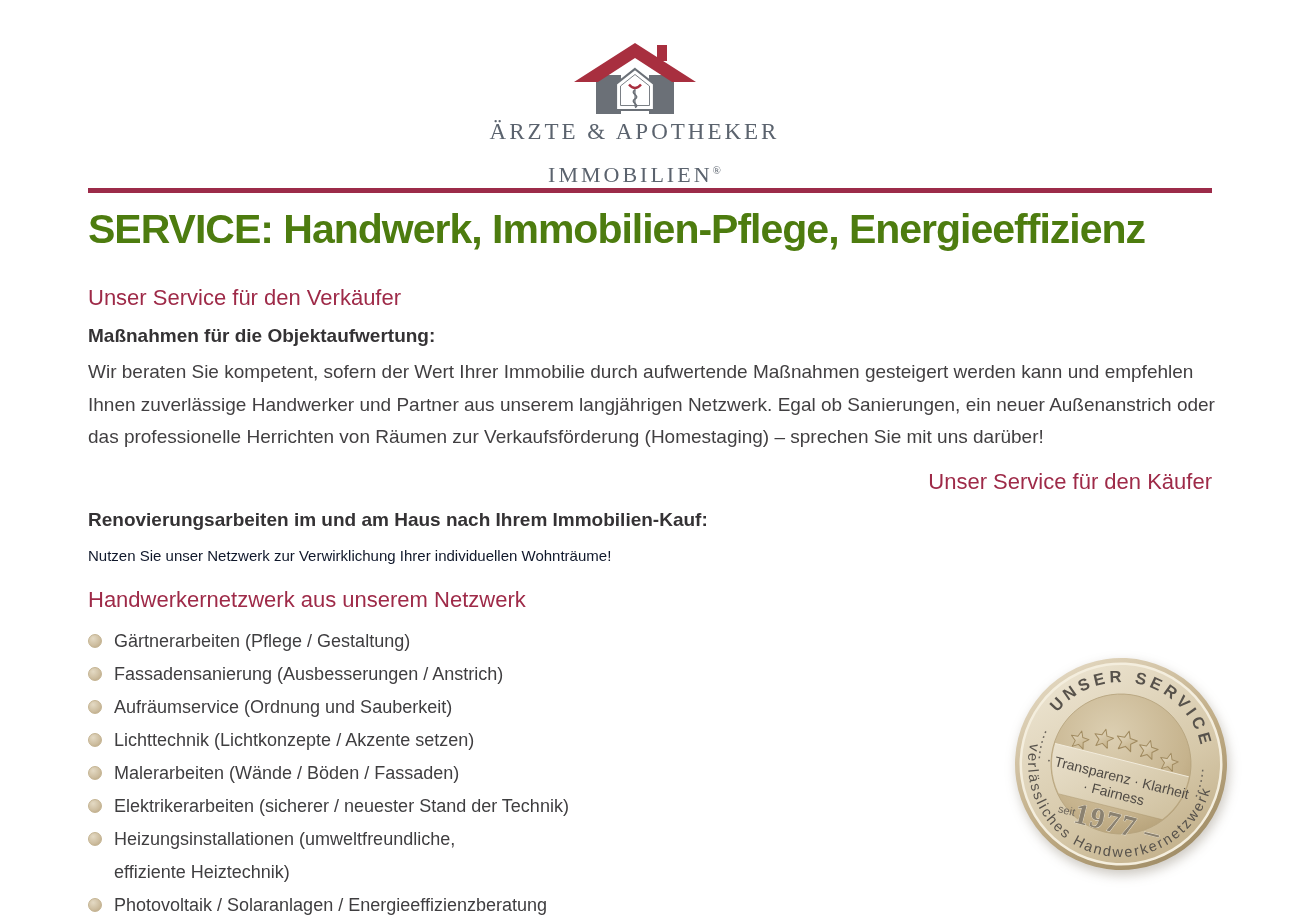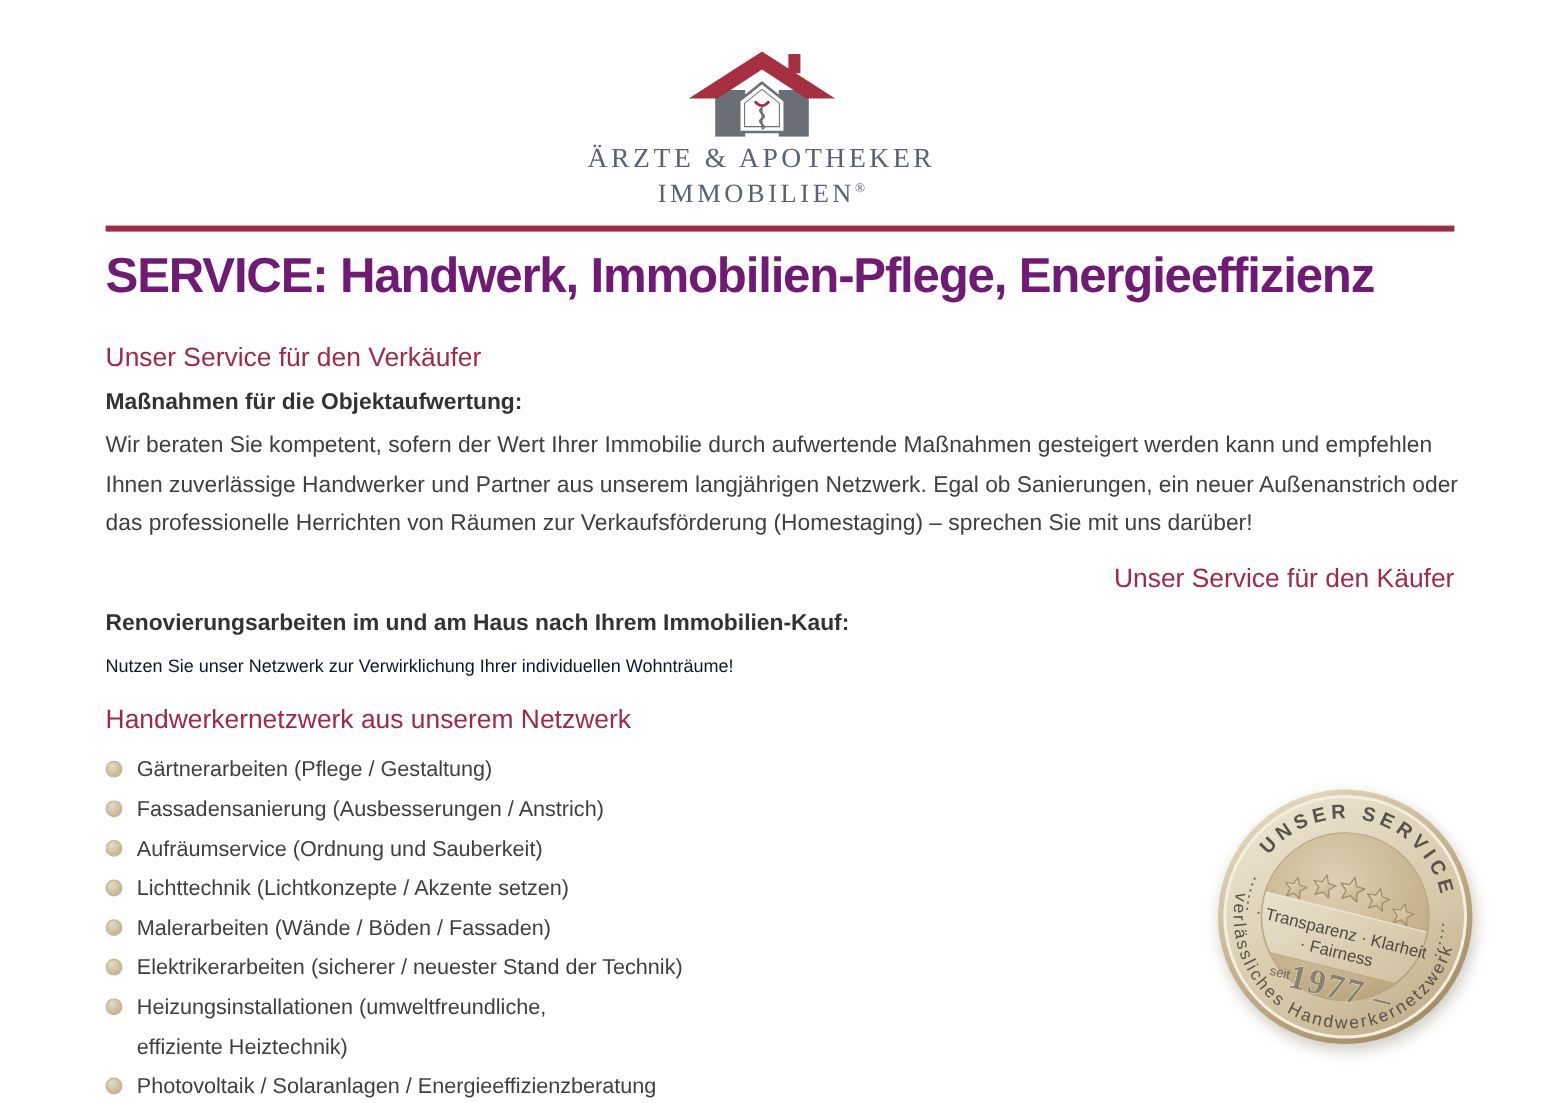--- a/index.html
+++ b/index.html
@@ -4,27 +4,27 @@
 <style>
   html,body{margin:0;padding:0;background:#fff;}
   .page{
     position:relative;width:1269px;height:919px;background:#ffffff;
     font-family:"Liberation Sans",sans-serif;overflow:hidden;color:#3f3e40;
   }
   
   .logo{position:absolute;top:42px;left:0;width:100%;text-align:center;}
   .logo svg{display:block;margin:0 auto;}
   .brand1{font-family:"Liberation Serif",serif;font-size:23px;letter-spacing:3px;color:#5b636e;margin-top:5px;}
-  .brand2{font-family:"Liberation Serif",serif;font-size:22px;letter-spacing:3px;color:#5b636e;margin-top:3px;}
+  .brand2{font-family:"Liberation Serif",serif;font-size:22px;letter-spacing:3px;color:#5b636e;margin-top:17px;}
   .brand2 sup{font-size:11px;letter-spacing:0;}
   
   .rule{position:absolute;left:88px;top:188px;width:1124px;height:5px;background:#9c2b49;}
   .title{
     position:absolute;left:88px;top:206px;width:1180px;
-    font-size:41px;font-weight:bold;color:#701a75;letter-spacing:-1px;white-space:nowrap;
+    font-size:41px;font-weight:bold;color:#4d7c0f;letter-spacing:-1px;white-space:nowrap;
   }
   
   .content{position:absolute;left:88px;top:285px;width:1124px;}
   .h2{font-size:22px;font-weight:normal;color:#9e2a48;line-height:26px;}
   .sub{font-size:19px;font-weight:bold;color:#343234;line-height:24px;margin-top:13px;}
   .para{margin-top:8px;}
   .para .pline{font-size:19px;line-height:32.5px;white-space:nowrap;color:#413f41;}
   .mt15{margin-top:15px;text-align:right;}
   .mt16{margin-top:16px;}
   .body2{font-size:15px;line-height:30px;margin-top:9px;color:#0f172a;}

